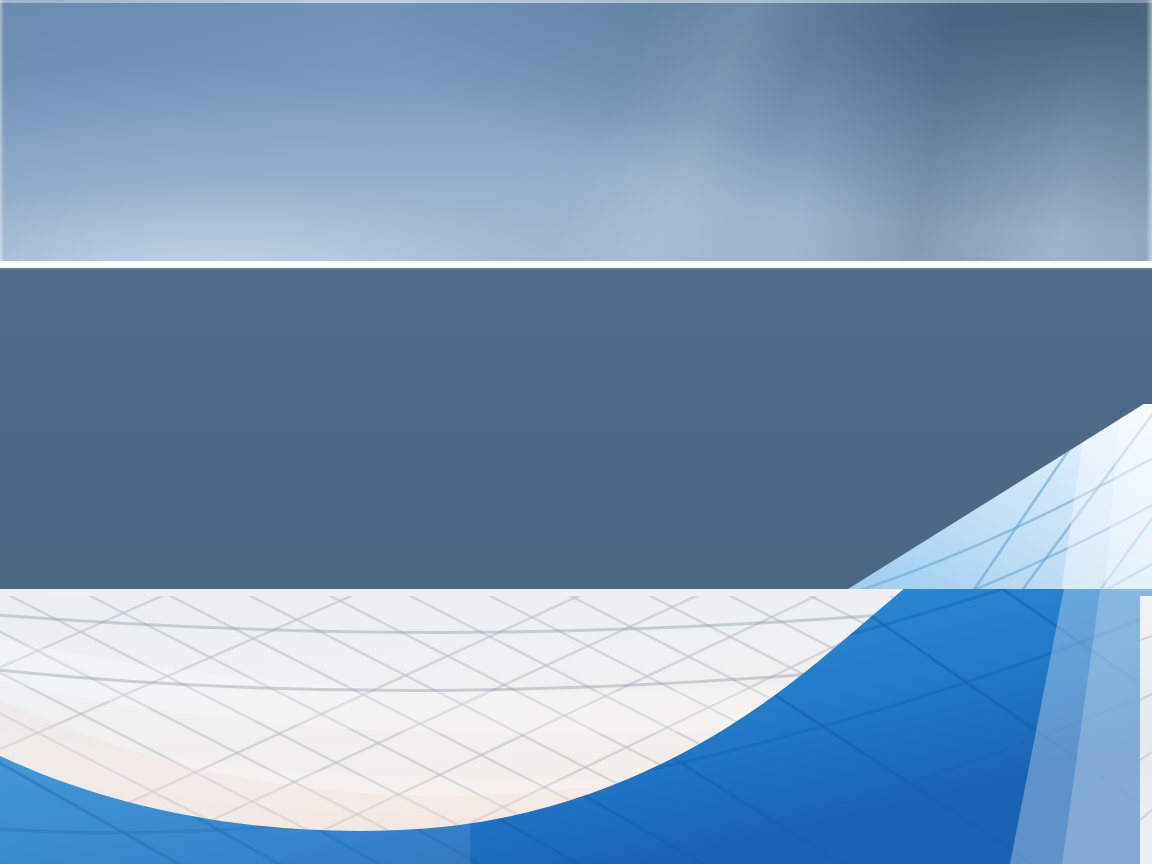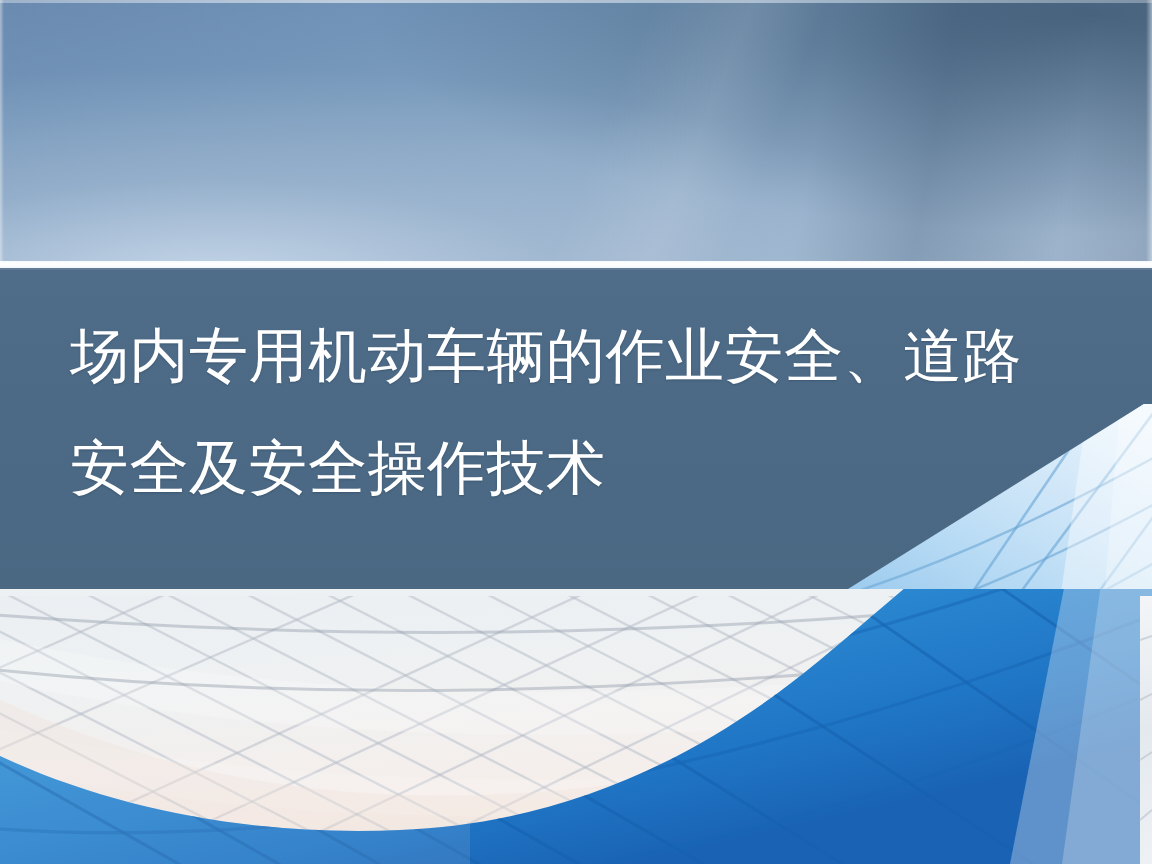--- a/index.html
+++ b/index.html
@@ -331,15 +331,14 @@
         <path d="M1000,620 L1160,404"></path>
         <path d="M1064,640 L1200,452"></path>
         <path d="M940,640 L1100,404"></path>
       </g>
 
       <path d="M1088,404 L1152,404 L1152,600 L1060,600 Z" fill="#ffffff" opacity="0.40"></path>
       <path d="M1120,404 L1152,404 L1152,600 L1104,600 Z" fill="#ffffff" opacity="0.28"></path>
     </g>
   </svg>
 
-  <div class="title-text">场内专用机动车辆的作业安全、道路安全及安全操作技术</div>
 
 </div>
 
 </body></html>

